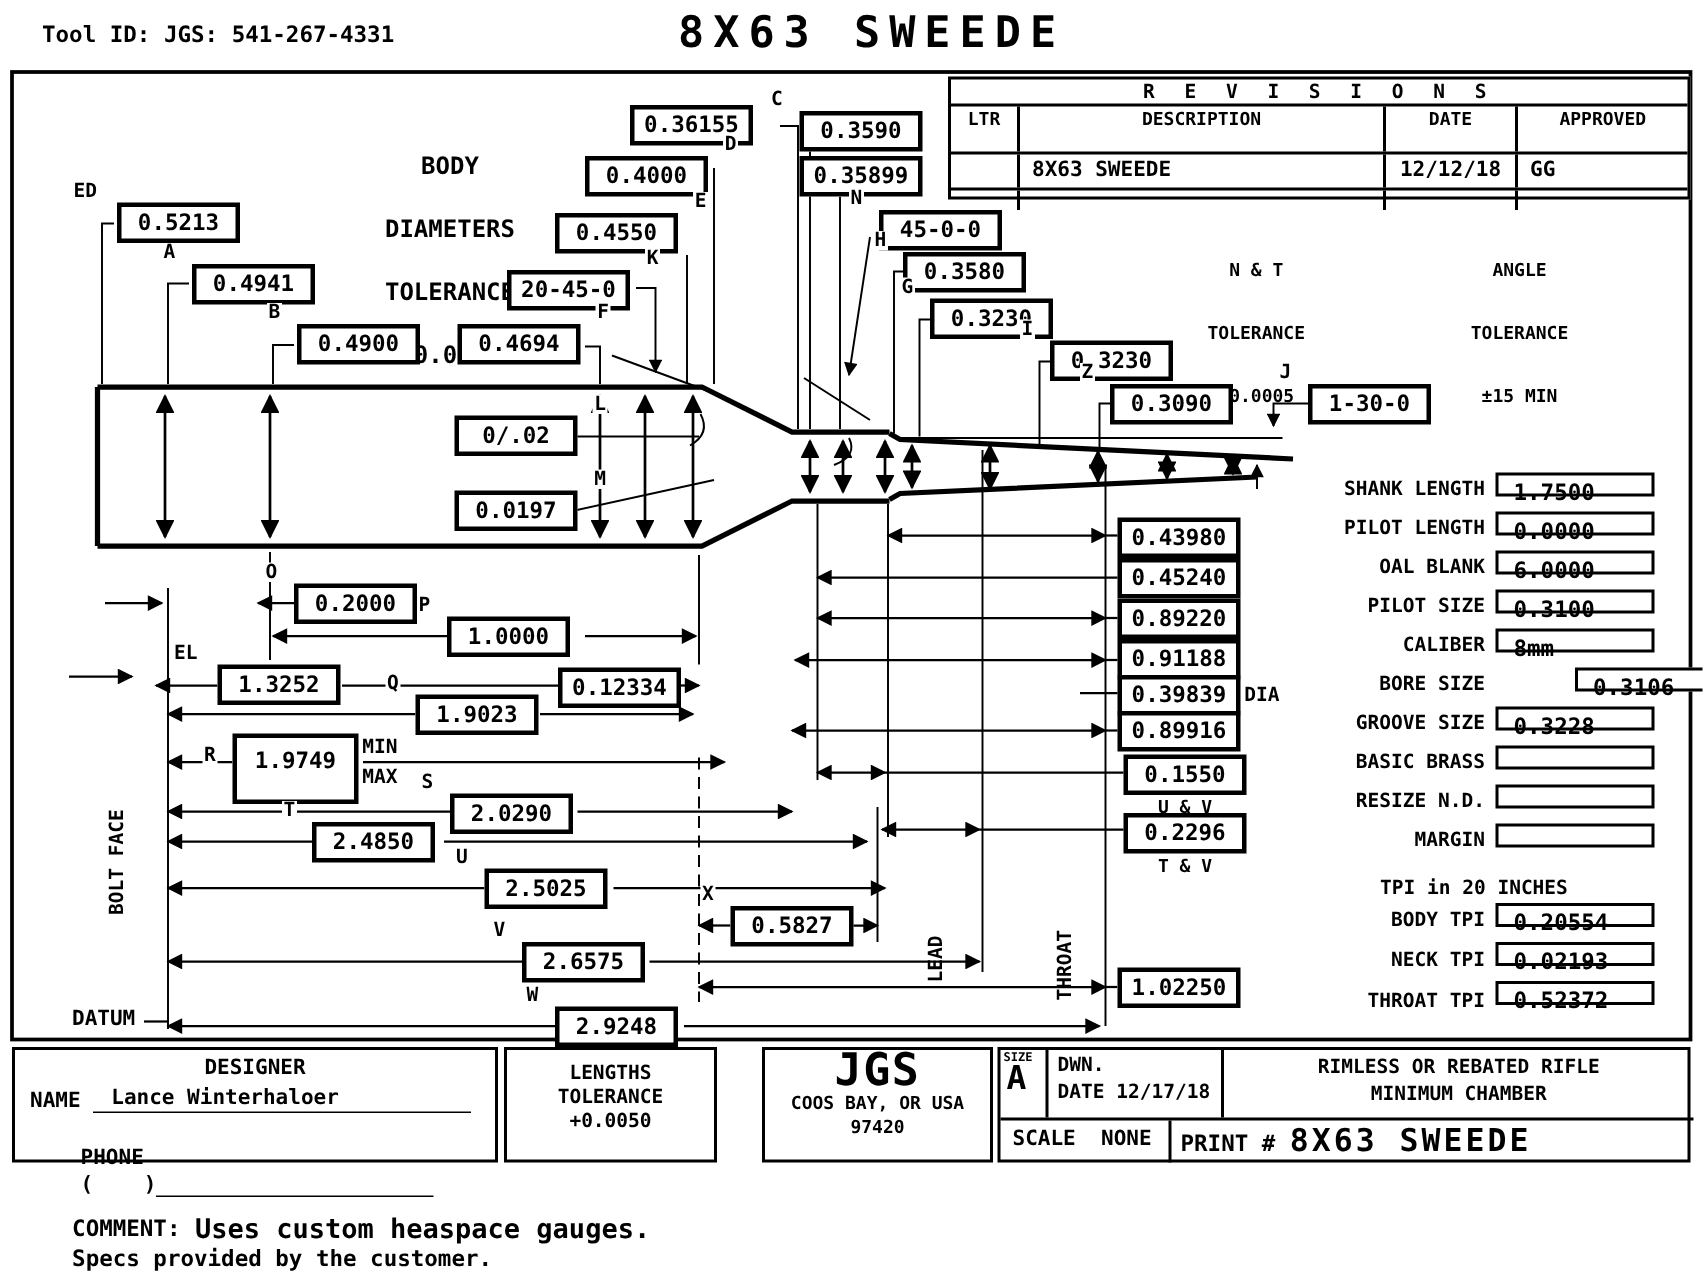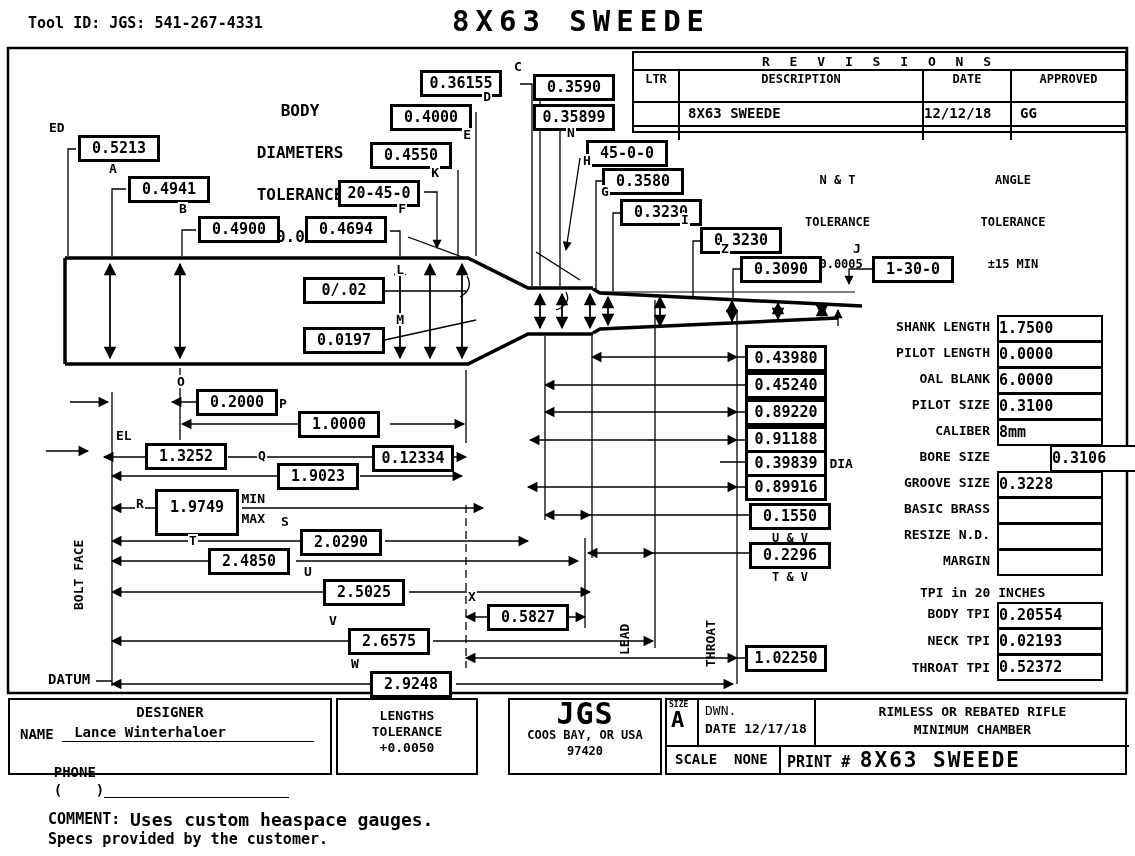--- a/index.html
+++ b/index.html
@@ -26,21 +26,21 @@
          transform:rotate(-90deg);transform-origin:left bottom}
   
   .rev{position:absolute;z-index:3;border:2px solid #000;background:#fff;box-sizing:border-box}
   .rev .row{display:flex;border-bottom:2px solid #000;box-sizing:border-box}
   .rev .row:last-child{border-bottom:none}
   .rev .cell{border-right:2px solid #000;box-sizing:border-box;overflow:hidden;white-space:nowrap}
   .rev .cell:last-child{border-right:none}
   
   .spec-label{position:absolute;z-index:2;font-weight:bold;font-size:13px;text-align:right;width:170px}
   .spec-box{position:absolute;z-index:2;border:2.5px solid #000;background:#fff;box-sizing:border-box;
-            width:106px;height:27px;font-weight:bold;font-size:15px;line-height:22px;white-space:nowrap}
+            width:106px;height:16px;font-weight:bold;font-size:15px;line-height:22px;padding-left:10px;white-space:nowrap}
   
   .tb{position:absolute;z-index:3;border:2.5px solid #000;background:#fff;box-sizing:border-box}
   .ul{display:inline-block;border-bottom:1.5px solid #000;height:17px;vertical-align:bottom}
 </style>
 </head>
 <body>
 
 <div class="t" style="left:28px;top:14px;font-size:15px">Tool ID: JGS: 541-267-4331</div>
 <div class="t" style="left:452px;top:4px;font-size:29px;letter-spacing:6px">8X63 SWEEDE</div>
 
@@ -173,21 +173,21 @@
   </div>
   <div class="row" style="height:32px;font-size:12px;font-weight:bold;line-height:17px;text-align:center">
     <div class="cell" style="width:46px">LTR</div>
     <div class="cell" style="width:244px">DESCRIPTION</div>
     <div class="cell" style="width:88px">DATE</div>
     <div class="cell" style="flex:1">APPROVED</div>
   </div>
   <div class="row" style="height:24px;font-size:14px;font-weight:bold;line-height:20px">
     <div class="cell" style="width:46px"></div>
     <div class="cell" style="width:244px;padding-left:8px">8X63 SWEEDE</div>
-    <div class="cell" style="width:88px;text-align:left">12/12/18</div>
+    <div class="cell" style="width:88px;text-align:center">12/12/18</div>
     <div class="cell" style="flex:1;padding-left:8px">GG</div>
   </div>
   <div class="row" style="flex:1;height:13px">
     <div class="cell" style="width:46px"></div>
       <div class="cell" style="width:244px"></div>
     <div class="cell" style="width:88px"></div>
       <div class="cell" style="flex:1"></div>
   </div>
 </div>
 
@@ -418,21 +418,21 @@
   <div style="font-weight:bold;font-size:12px;line-height:15px">COOS BAY, OR USA</div>
   <div style="font-weight:bold;font-size:12px;line-height:17px">97420</div>
 </div>
 
 <div class="tb" style="left:665px;top:698px;width:462px;height:77px">
   <div class="abs" style="left:0;top:0;width:30px;height:45px;border-right:2px solid #000">
     <div style="font-weight:bold;font-size:8px;padding-left:2px">SIZE</div>
     <div style="font-weight:bold;font-size:22px;line-height:22px;padding-left:4px">A</div>
   </div>
   <div class="abs" style="left:32px;top:0;width:115px;height:45px;border-right:2px solid #000">
-    <div style="font-weight:normal;font-size:13px;padding:3px 0 0 6px">DWN.</div>
+    <div style="font-weight:bold;font-size:13px;padding:3px 0 0 6px">DWN.</div>
     <div style="font-weight:bold;font-size:13px;padding:3px 0 0 6px">DATE 12/17/18</div>
   </div>
   <div class="abs center" style="left:149px;top:0;width:313px;height:45px">
     <div style="font-weight:bold;font-size:13px;padding-top:4px">RIMLESS OR REBATED RIFLE</div>
     <div style="font-weight:bold;font-size:13px;padding-top:3px">MINIMUM CHAMBER</div>
   </div>
   <div class="abs" style="left:0;top:45px;width:462px;height:0;border-top:2px solid #000"></div>
   <div class="abs" style="left:0;top:47px;width:112px;height:28px;border-right:2px solid #000">
     <div style="font-weight:bold;font-size:14px;padding:4px 0 0 8px;white-space:pre">SCALE  NONE</div>
   </div>

